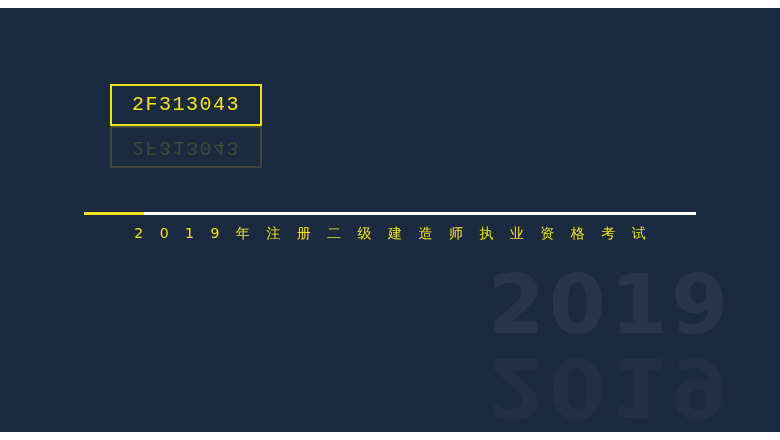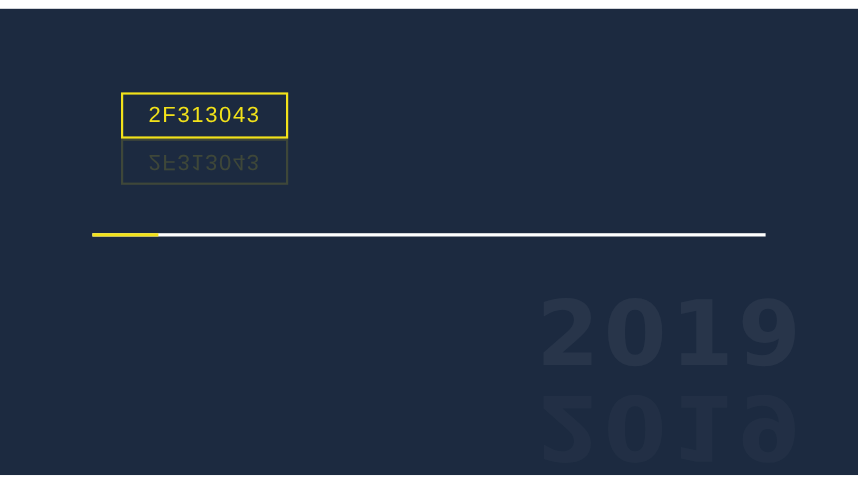--- a/index.html
+++ b/index.html
@@ -50,21 +50,21 @@
     width: 152px;
     height: 42px;
     border: 2px solid #f2e21a;
     box-sizing: border-box;
     display: flex;
     align-items: center;
     justify-content: center;
   }
   .code-text {
     color: #f2e21a;
-    font-family: Liberation Sans, sans-serif;
+    font-family: Liberation Mono, monospace;
     font-size: 20px;
     letter-spacing: 1.5px;
     line-height: 1;
   }
   .code-box.reflect {
     top: 118px;
     border-color: rgba(242,226,26,0.16);
     transform: scaleY(-1);
   }
   .code-box.reflect .code-text {
@@ -140,17 +140,18 @@
     </div>
 
     <div class="code-box">
       <span class="code-text">2F313043</span>
     </div>
 
 
     <div class="rule"></div>
     <div class="rule-accent"></div>
 
+    <div class="subtitle">2 0 1 9 年 注 册 二 级 建 造 师 执 业 资 格 考 试</div>
 
   </div>
 
   <div class="band bottom"></div>
 </div>
 
 </body></html>

